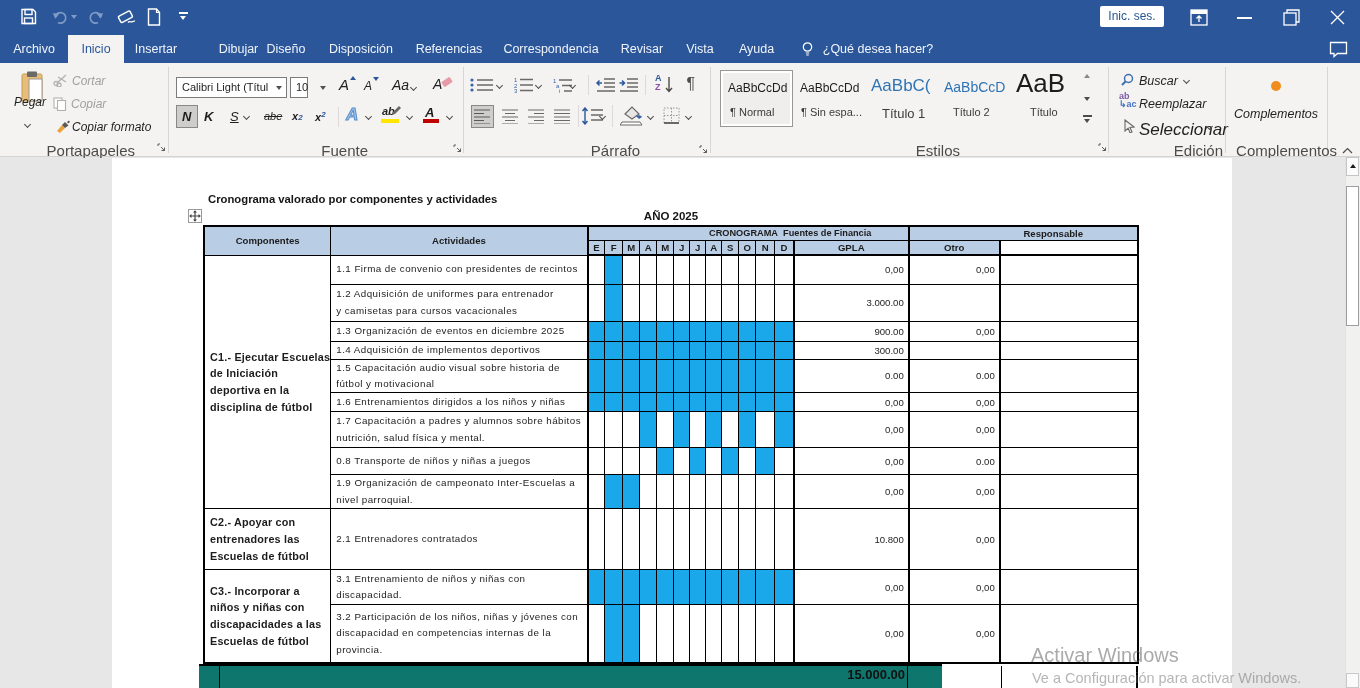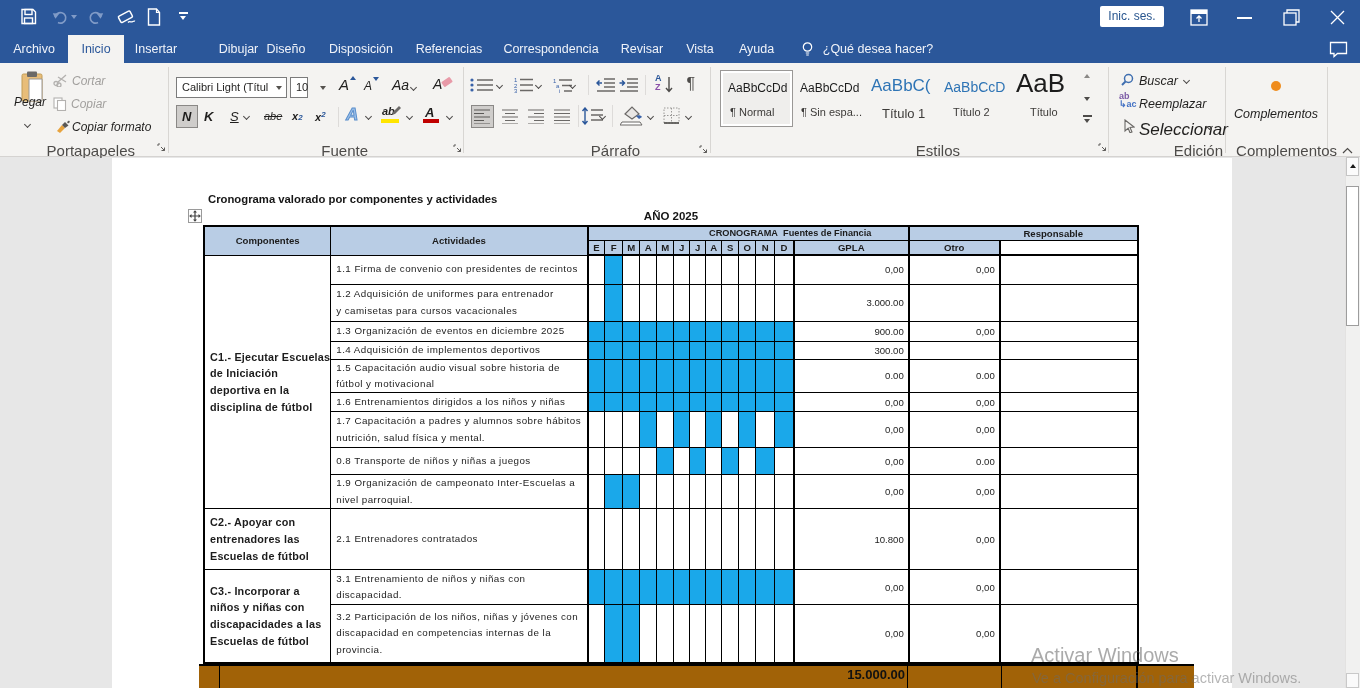--- a/index.html
+++ b/index.html
@@ -41,21 +41,21 @@
   table.doc { border-collapse:collapse; table-layout:fixed; }
   table.doc td { border:1px solid #000; font-size:9.8px; color:#1c1c1c; overflow:hidden; padding:0; vertical-align:middle; }
   table.doc td.hd { background:#b9cde5; font-weight:bold; text-align:center; font-size:9.6px; }
   table.doc td.act { padding-left:5px; line-height:16.4px; white-space:nowrap; font-size:9.8px; letter-spacing:.45px; }
   table.doc td.cmp { padding-left:5px; font-weight:bold; font-size:10.8px; letter-spacing:.2px; line-height:16.6px; vertical-align:middle; white-space:nowrap; }
   table.doc td.num { text-align:right; padding-right:4px; font-size:9.6px; }
   table.doc td.on { background:#1aa8ea; }
   .bL2 { border-left-width:2px !important; }
   .bB2 { border-bottom-width:2px !important; }
 
-  #totalrow { position:absolute; left:199px; top:664px; width:995px; height:25px; background:#a16207; border-top:2px solid #000; }
+  #totalrow { position:absolute; left:199px; top:664px; width:743px; height:25px; background:#0f766e; border-top:2px solid #000; }
   #totalrow .vline { position:absolute; top:0; bottom:0; width:1px; background:#000; }
   #totaltext { position:absolute; left:0; top:1px; width:706px; text-align:right; font-weight:bold; font-size:13px; color:#111; }
 
   
   #sbar { position:absolute; left:1345px; top:158px; width:15px; height:530px; background:#f1f1f0; border-left:1px solid #e3e2e1; }
   #sthumb { position:absolute; left:1346px; top:186px; width:13px; height:140px; background:#fff; border:1px solid #9d9d9d; }
   #sup { position:absolute; left:1346px; top:157px; width:13px; height:19px; background:#fbfbfb; border:1px solid #c5c5c5; }
   #sdn { position:absolute; left:1346px; top:673px; width:13px; height:15px; background:#fafafa; border:1px solid #c9c9c9; }
 
   #wm1 { position:absolute; left:1031px; top:644px; font-size:20px; color:rgba(100,100,100,.55); }

